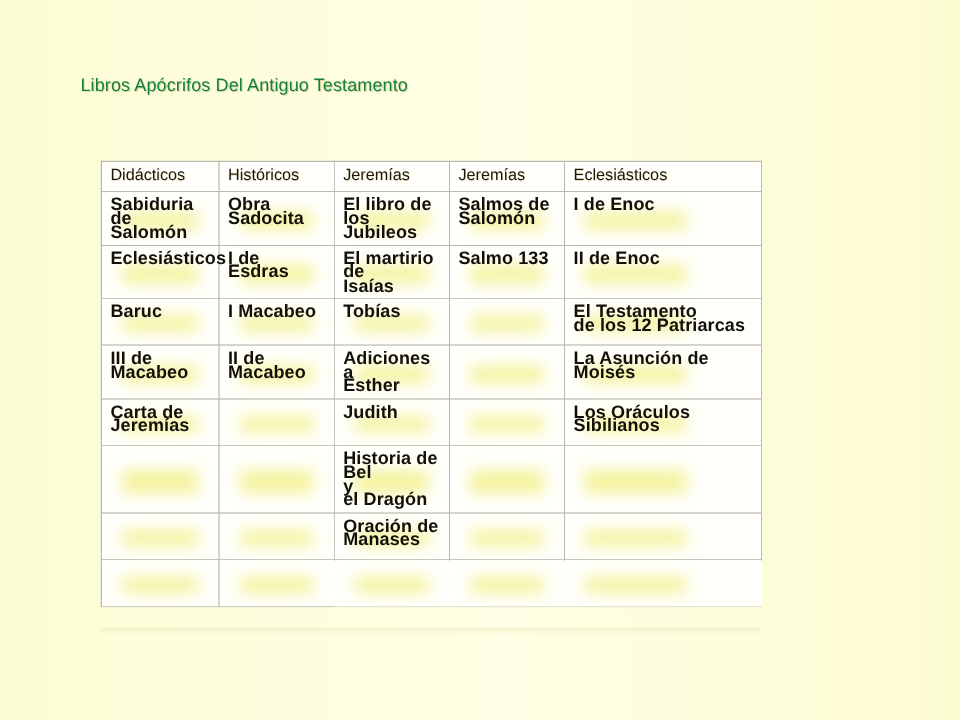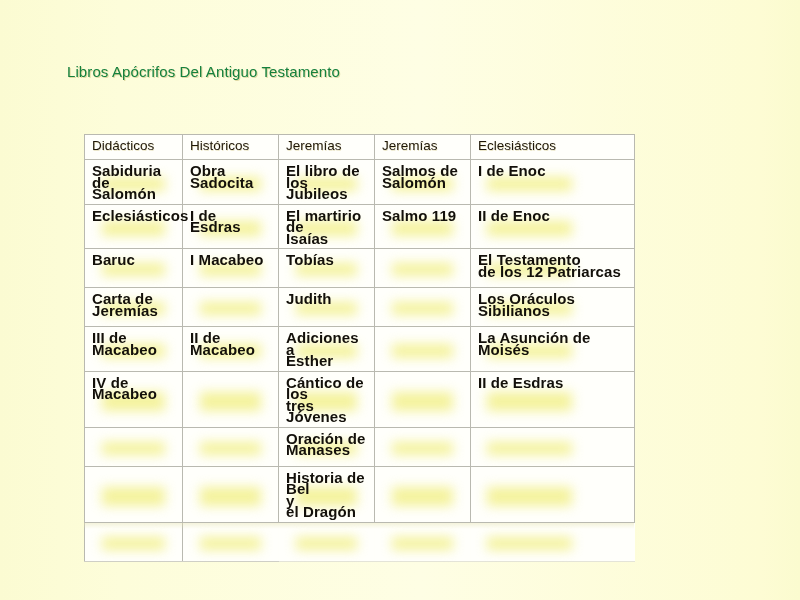--- a/index.html
+++ b/index.html
@@ -181,75 +181,67 @@
           <td><span class="glow"></span><span class="cell-text">Salmos de
 Salomón</span></td>
           <td class="wide-glow"><span class="glow"></span><span class="cell-text">I de Enoc</span></td>
         </tr>
 
         <tr>
           <td><span class="glow"></span><span class="cell-text">Eclesiásticos</span></td>
           <td><span class="glow"></span><span class="cell-text">I de Esdras</span></td>
           <td><span class="glow"></span><span class="cell-text">El martirio de
 Isaías</span></td>
-          <td><span class="glow"></span><span class="cell-text">Salmo 119</span></td>
+          <td><span class="glow"></span><span class="cell-text">Salmo 133</span></td>
           <td class="wide-glow"><span class="glow"></span><span class="cell-text">II de Enoc</span></td>
         </tr>
 
         <tr>
           <td><span class="glow"></span><span class="cell-text">Baruc</span></td>
           <td><span class="glow"></span><span class="cell-text">I Macabeo</span></td>
           <td><span class="glow"></span><span class="cell-text">Tobías</span></td>
           <td><span class="glow"></span><span class="cell-text"></span></td>
           <td class="wide-glow"><span class="glow"></span><span class="cell-text">El Testamento
 de los 12 Patriarcas</span></td>
-        </tr>
-
-        <tr>
-          <td><span class="glow"></span><span class="cell-text">Carta de
-Jeremías</span></td>
-          <td><span class="glow"></span><span class="cell-text"></span></td>
-          <td><span class="glow"></span><span class="cell-text">Judith</span></td>
-          <td><span class="glow"></span><span class="cell-text"></span></td>
-          <td class="wide-glow"><span class="glow"></span><span class="cell-text">Los Oráculos Sibilianos</span></td>
         </tr>
 
         <tr>
           <td><span class="glow"></span><span class="cell-text">III de Macabeo</span></td>
           <td><span class="glow"></span><span class="cell-text">II de Macabeo</span></td>
           <td><span class="glow"></span><span class="cell-text">Adiciones a
 Esther</span></td>
           <td><span class="glow"></span><span class="cell-text"></span></td>
           <td class="wide-glow"><span class="glow"></span><span class="cell-text">La Asunción de Moisés</span></td>
         </tr>
 
         <tr>
-          <td><span class="glow"></span><span class="cell-text">IV de Macabeo</span></td>
-          <td><span class="glow"></span><span class="cell-text"></span></td>
-          <td><span class="glow"></span><span class="cell-text">Cántico de los
-tres Jóvenes</span></td>
-          <td><span class="glow"></span><span class="cell-text"></span></td>
-          <td class="wide-glow"><span class="glow"></span><span class="cell-text">II de Esdras</span></td>
-        </tr>
-
-        <tr>
-          <td><span class="glow"></span><span class="cell-text"></span></td>
-          <td><span class="glow"></span><span class="cell-text"></span></td>
-          <td><span class="glow"></span><span class="cell-text">Oración de
-Manases</span></td>
-          <td><span class="glow"></span><span class="cell-text"></span></td>
-          <td class="wide-glow"><span class="glow"></span><span class="cell-text"></span></td>
-        </tr>
+          <td><span class="glow"></span><span class="cell-text">Carta de
+Jeremías</span></td>
+          <td><span class="glow"></span><span class="cell-text"></span></td>
+          <td><span class="glow"></span><span class="cell-text">Judith</span></td>
+          <td><span class="glow"></span><span class="cell-text"></span></td>
+          <td class="wide-glow"><span class="glow"></span><span class="cell-text">Los Oráculos Sibilianos</span></td>
+        </tr>
+
 
         <tr>
           <td><span class="glow"></span><span class="cell-text"></span></td>
           <td><span class="glow"></span><span class="cell-text"></span></td>
           <td><span class="glow"></span><span class="cell-text">Historia de Bel
 y
 el Dragón</span></td>
+          <td><span class="glow"></span><span class="cell-text"></span></td>
+          <td class="wide-glow"><span class="glow"></span><span class="cell-text"></span></td>
+        </tr>
+
+        <tr>
+          <td><span class="glow"></span><span class="cell-text"></span></td>
+          <td><span class="glow"></span><span class="cell-text"></span></td>
+          <td><span class="glow"></span><span class="cell-text">Oración de
+Manases</span></td>
           <td><span class="glow"></span><span class="cell-text"></span></td>
           <td class="wide-glow"><span class="glow"></span><span class="cell-text"></span></td>
         </tr>
 
         <tr class="last-row">
           <td><span class="glow"></span><span class="cell-text"></span></td>
           <td class="nb-right"><span class="glow"></span><span class="cell-text"></span></td>
           <td class="nb-all"><span class="glow"></span><span class="cell-text"></span></td>
           <td class="nb-all"><span class="glow"></span><span class="cell-text"></span></td>
           <td class="nb-all wide-glow"><span class="glow"></span><span class="cell-text"></span></td>

